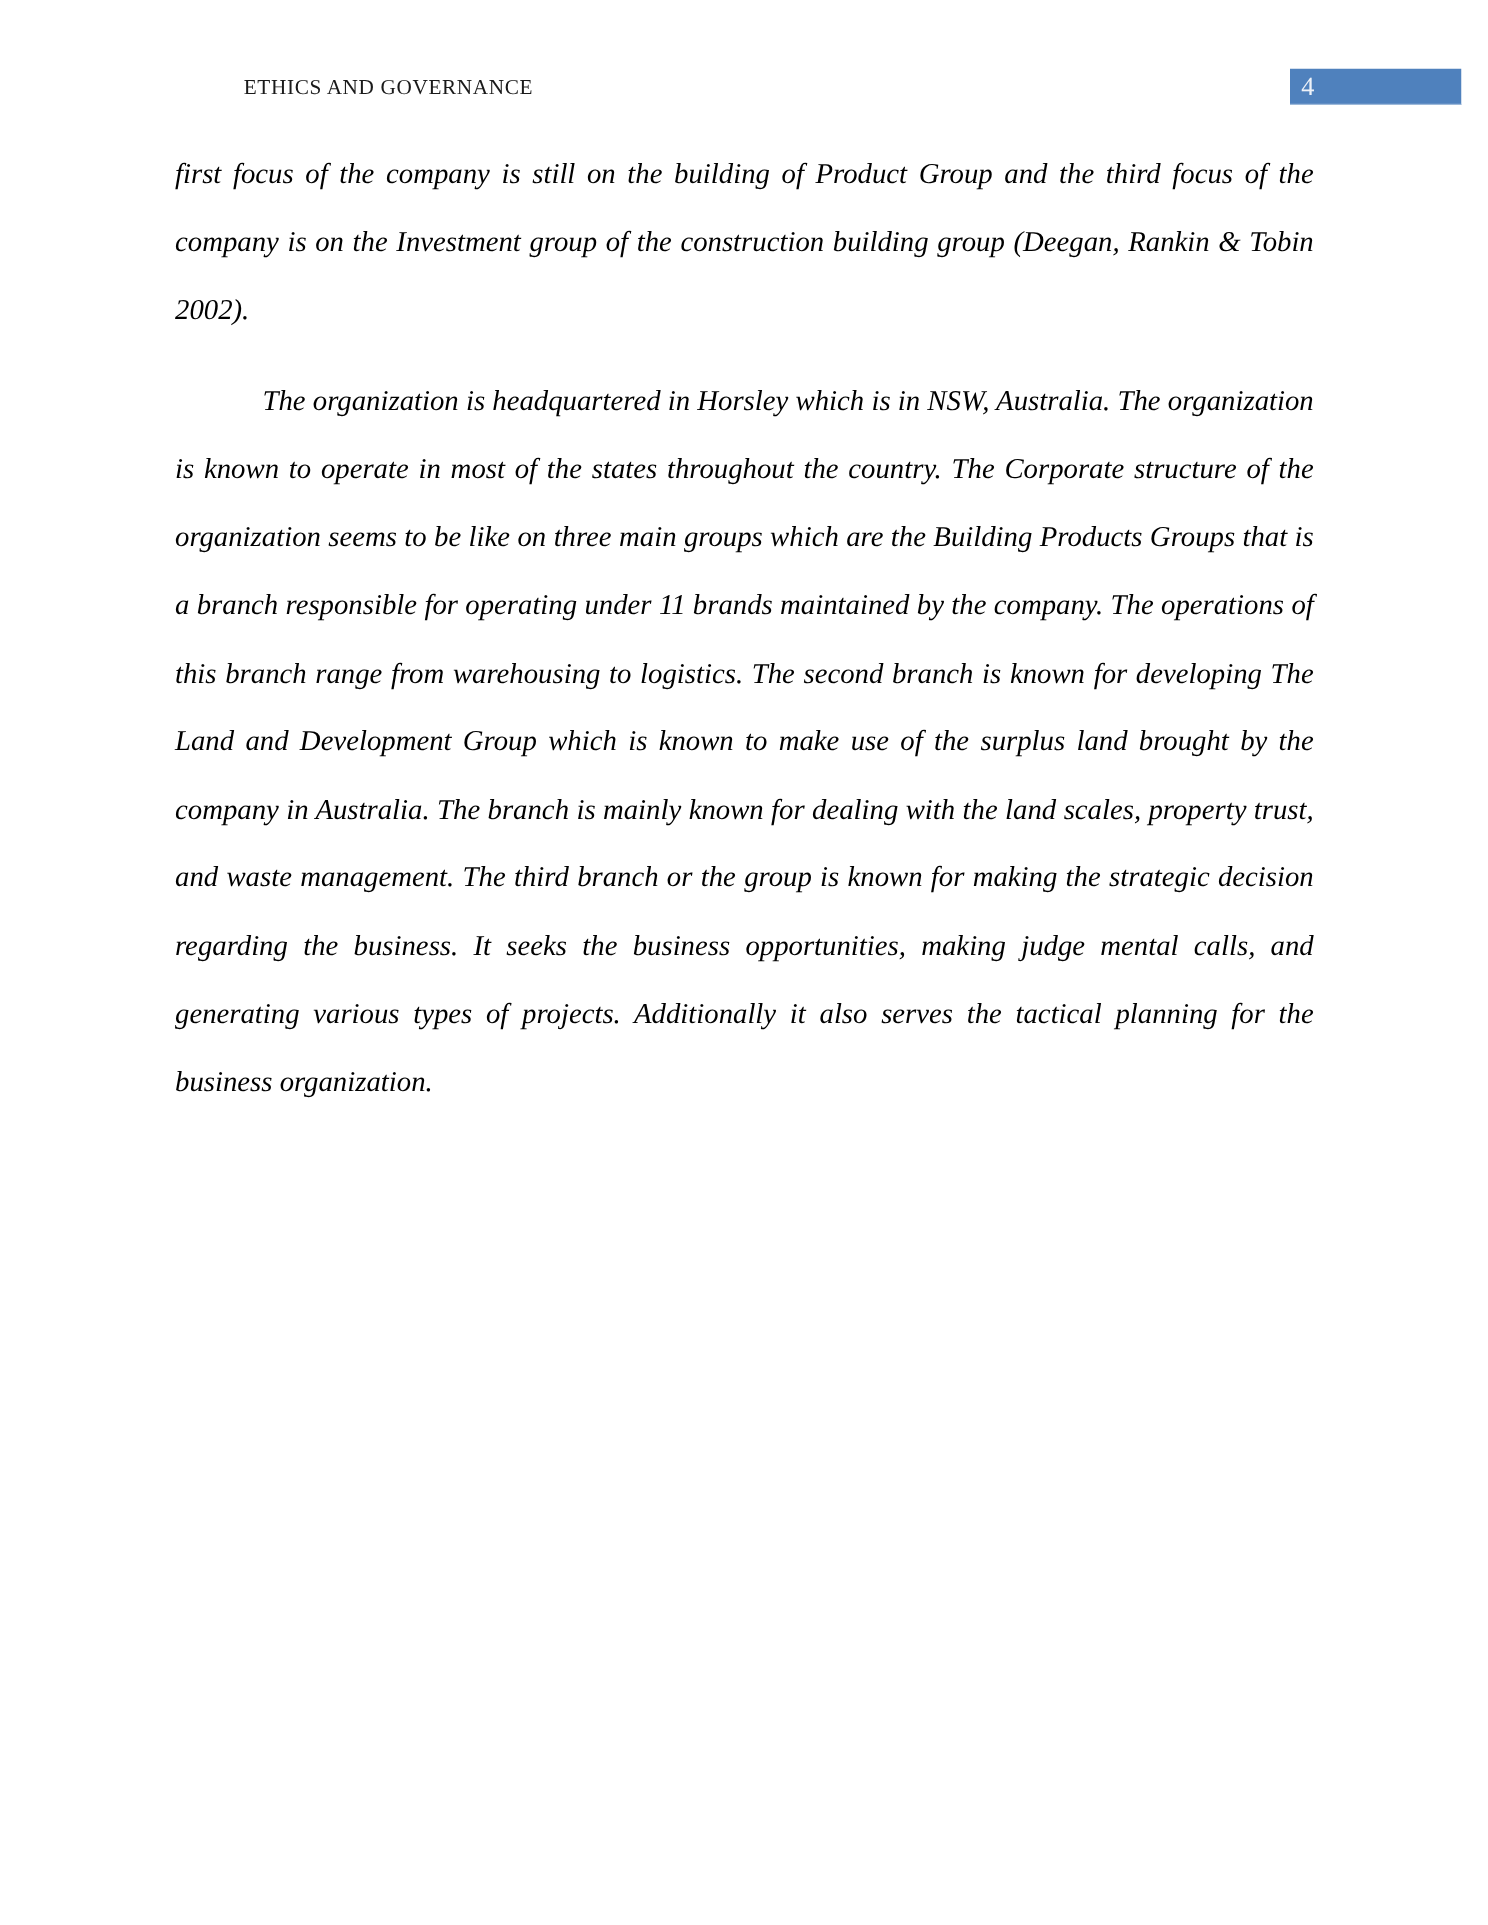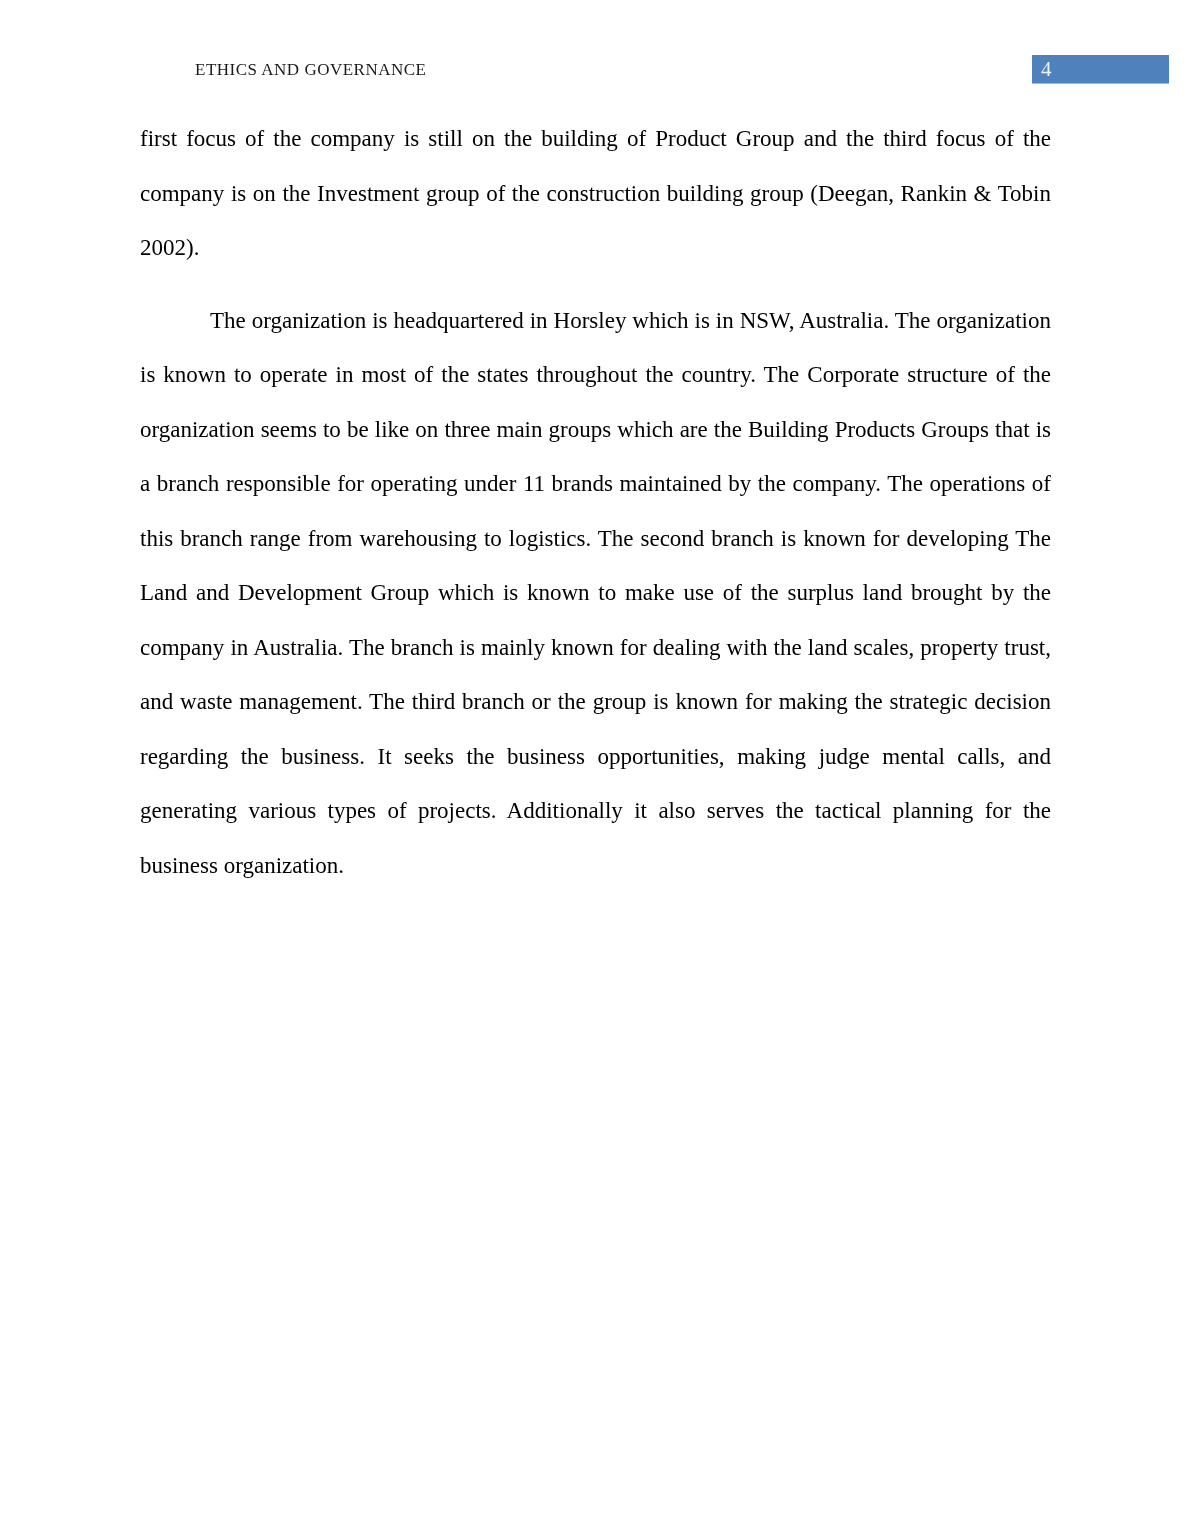--- a/index.html
+++ b/index.html
@@ -55,20 +55,21 @@
     position: absolute;
     left: 140px;
     top: 112px;
     width: 911px;
     font-size: 23px;
     line-height: 54.5px;
     text-align: justify;
   }
   .doc-body p {
     margin: 0 0 18px 0;
+    font-style: italic;
   }
   .doc-body p.indented {
     text-indent: 70px;
   }
 </style>
 </head>
 <body>
 
 <div class="page">
 

